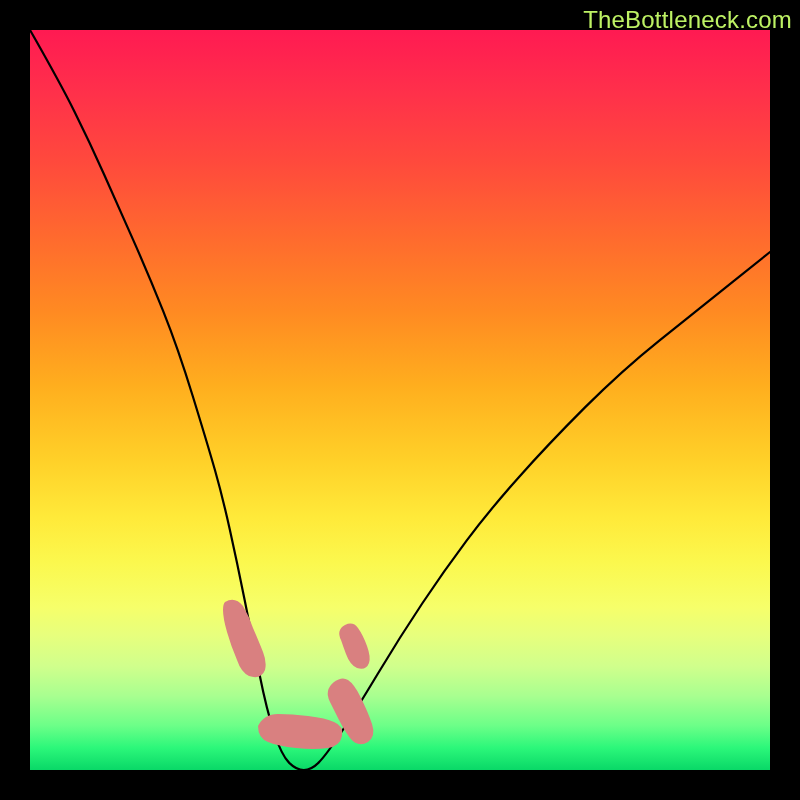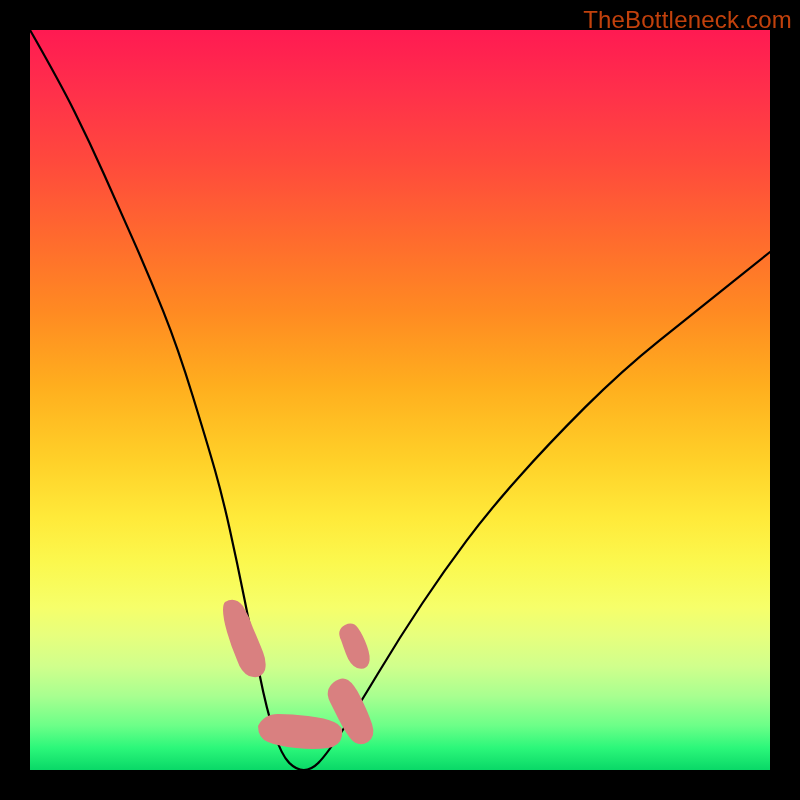--- a/index.html
+++ b/index.html
@@ -41,21 +41,21 @@
       #a8ff90 90%,
       #6cff88 94%,
       #2cf77a 97%,
       #09d867 100%
     );
   }
   .watermark {
     position: absolute;
     top: 6px;
     right: 8px;
-    color: #c2410c;
+    color: #bef264;
     font-size: 24px;
     letter-spacing: 0.2px;
     font-weight: 500;
     z-index: 5;
   }
   svg.overlay {
     position: absolute;
     left: 0;
     top: 0;
     width: 740px;

